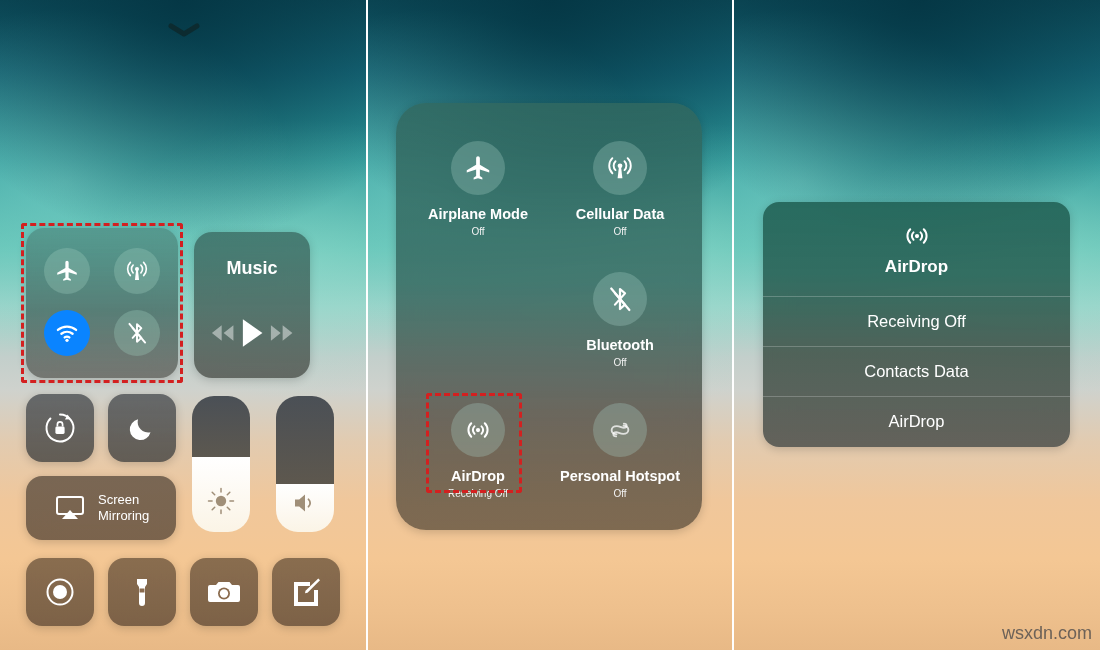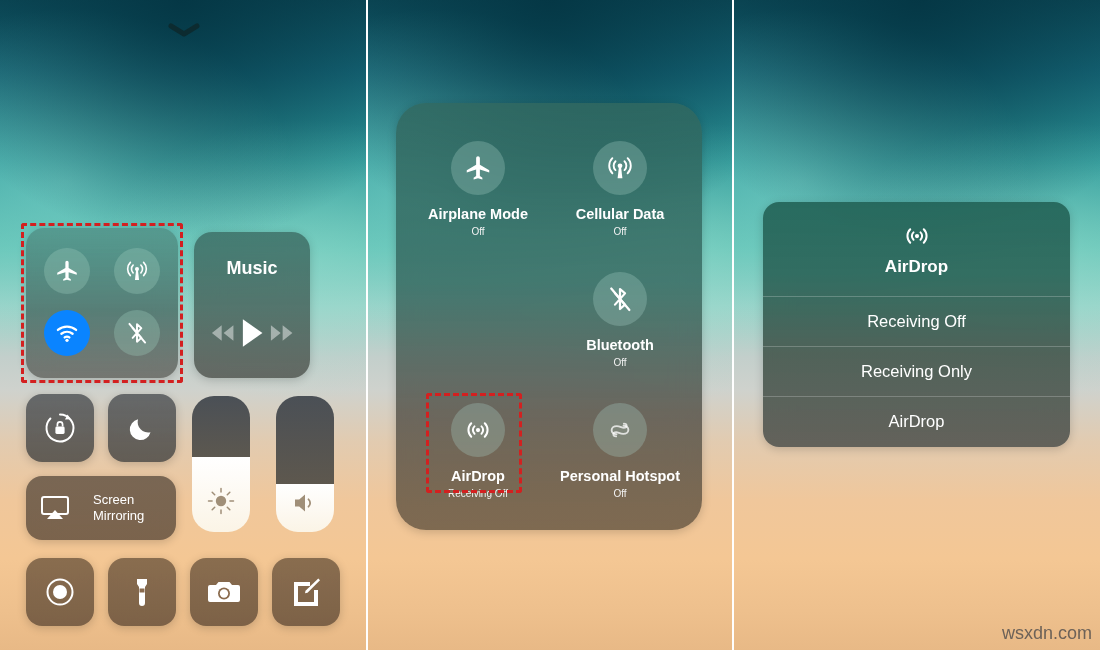--- a/index.html
+++ b/index.html
@@ -111,21 +111,21 @@
 
   .grey-tile {
     background: linear-gradient(180deg, rgba(74,78,82,.80), rgba(62,62,60,.78));
   }
   .warm-tile {
     background: linear-gradient(180deg, rgba(110,86,62,.80), rgba(96,74,54,.80));
   }
 
   #mirroring {
     left: 26px; top: 476px; width: 150px; height: 64px; border-radius: 16px;
-    display: flex; align-items: center; gap: 22px; padding-left: 13px;
+    display: flex; align-items: center; gap: 12px; padding-left: 28px;
     background: linear-gradient(180deg, rgba(92,78,64,.80), rgba(92,74,58,.80));
   }
   #mirroring-label {
     color: #fff; font-size: 13px; line-height: 16px;
   }
 
   .slider {
     position: absolute; width: 58px; height: 136px; border-radius: 22px;
     overflow: hidden;
   }
@@ -426,18 +426,18 @@
           <path d="M6.6 17.4a7.6 7.6 0 0 1 0-10.8"></path>
           <path d="M17.4 6.6a7.6 7.6 0 0 1 0 10.8"></path>
           <path d="M9.2 15a4 4 0 0 1 0-5.9"></path>
           <path d="M14.8 9.1a4 4 0 0 1 0 5.9"></path>
         </g>
         <circle cx="12" cy="12" r="1.7" fill="#fff"></circle>
       </svg>
       <div class="t">AirDrop</div>
     </div>
     <div class="ad-opt">Receiving Off</div>
-    <div class="ad-opt">Receiving Only</div>
+    <div class="ad-opt">Contacts Data</div>
     <div class="ad-opt">AirDrop</div>
   </div>
 
   <div id="watermark">wsxdn.com</div>
 </div>
 
 </body></html>

